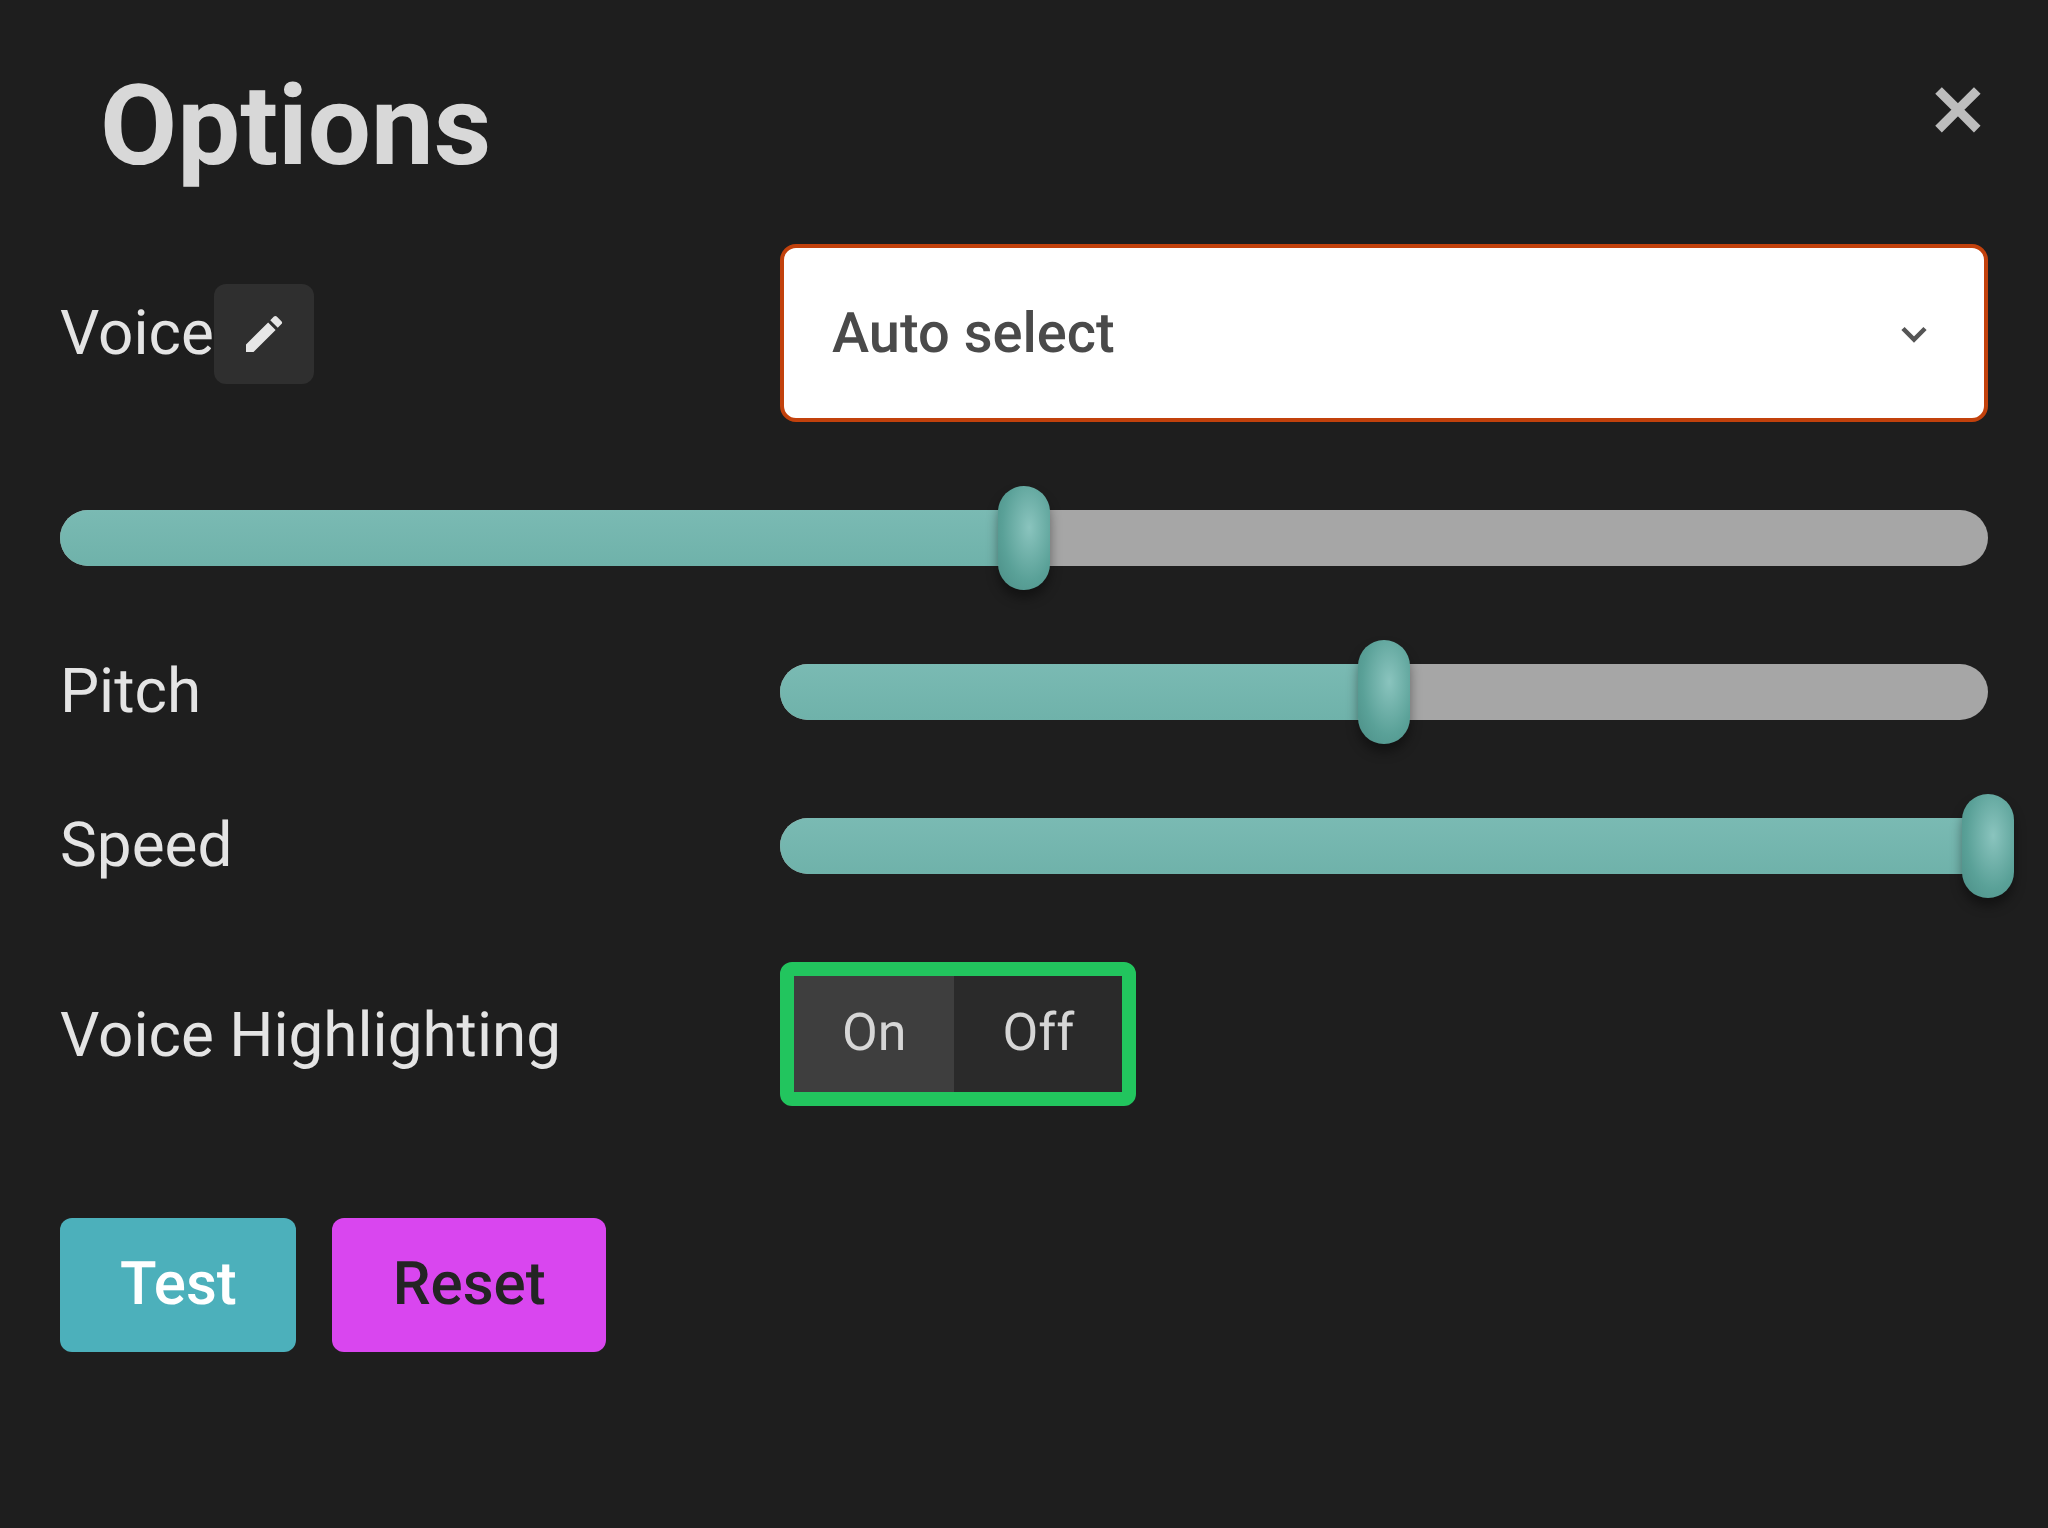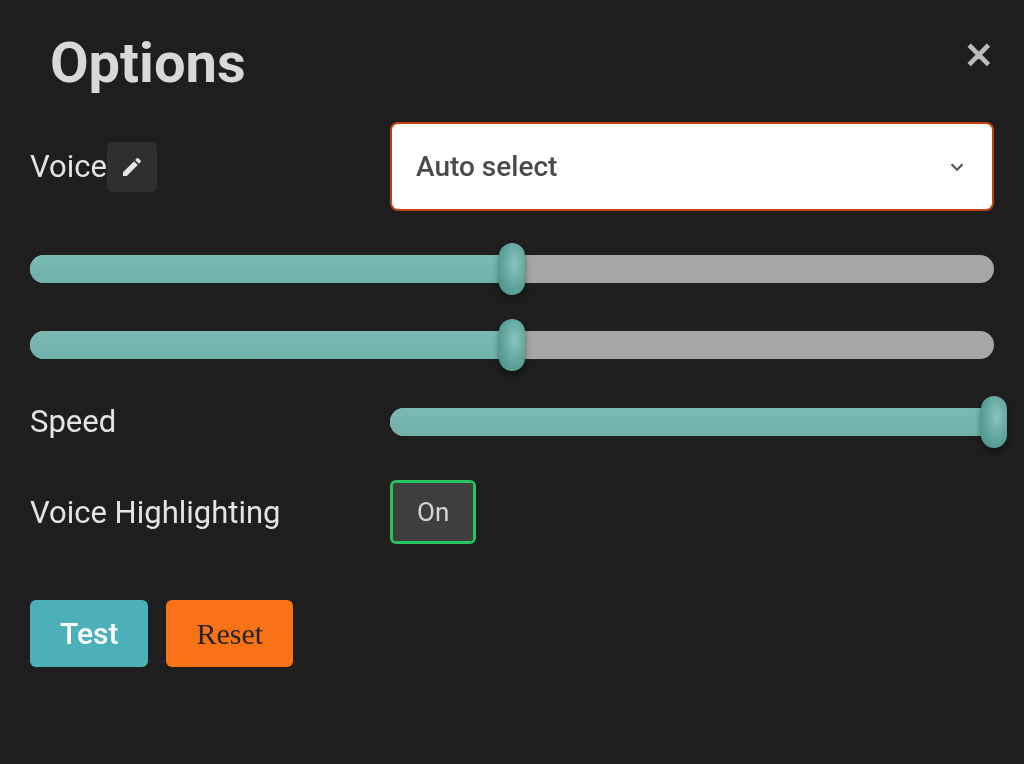--- a/index.html
+++ b/index.html
@@ -124,21 +124,21 @@
     background: radial-gradient(ellipse at 60% 40%, #8ac4be 0%, #5aa198 60%, #4a8d85 100%);
     box-shadow: 0 4px 6px rgba(0,0,0,0.4);
     transform: translateX(-50%);
     cursor: pointer;
   }
   .toggle-group {
     display: flex;
     background: #2a2a2a;
     border-radius: 6px;
     overflow: hidden;
-    border: 3px solid #22c55e;
+    border: 7px solid #22c55e;
   }
   .toggle-btn {
     padding: 14px 24px;
     font-size: 26px;
     color: #d6d6d6;
     cursor: pointer;
     background: transparent;
     border: none;
     font-family: inherit;
   }
@@ -157,23 +157,22 @@
     border-radius: 6px;
     cursor: pointer;
     border: none;
     font-family: inherit;
   }
   .btn-test {
     background: #4cb0bb;
     color: #ffffff;
   }
   .btn-reset {
-    background: #f97316;
+    background: #d946ef;
     color: #242424;
-    font-family: Liberation Serif, serif;
   }
 </style>
 </head>
 <body>
 
 <div class="panel">
 
   <div class="close-btn">
     <span>✕</span>
   </div>
@@ -207,20 +206,23 @@
       <div class="slider">
         <div class="track"></div>
         <div class="fill" style="width:50%;"></div>
         <div class="thumb" style="left:50%;"></div>
       </div>
     </div>
   </div>
 
   
   <div class="row">
+    <div class="label-col">
+      <span class="label-text">Pitch</span>
+    </div>
     <div class="control-col">
       <div class="slider">
         <div class="track"></div>
         <div class="fill" style="width:50%;"></div>
         <div class="thumb" style="left:50%;"></div>
       </div>
     </div>
   </div>
 
   
@@ -238,20 +240,21 @@
   </div>
 
   
   <div class="row">
     <div class="label-col">
       <span class="label-text">Voice Highlighting</span>
     </div>
     <div class="control-col">
       <div class="toggle-group">
         <button class="toggle-btn active">On</button>
+        <button class="toggle-btn">Off</button>
       </div>
     </div>
   </div>
 
   <div class="footer-buttons">
     <button class="btn btn-test">Test</button>
     <button class="btn btn-reset">Reset</button>
   </div>
 
 </div>

